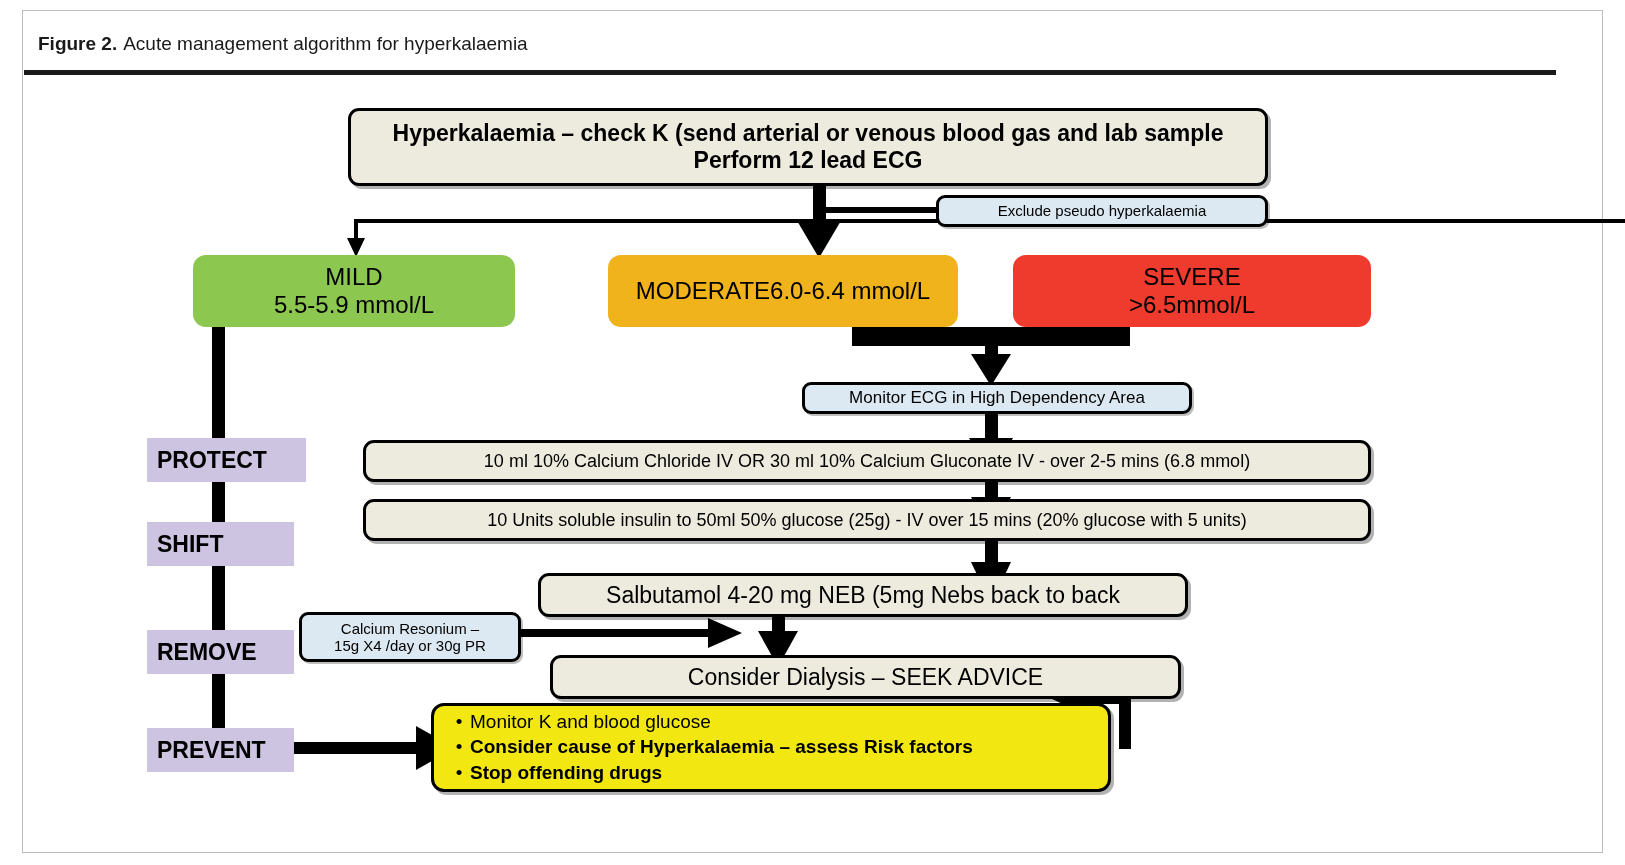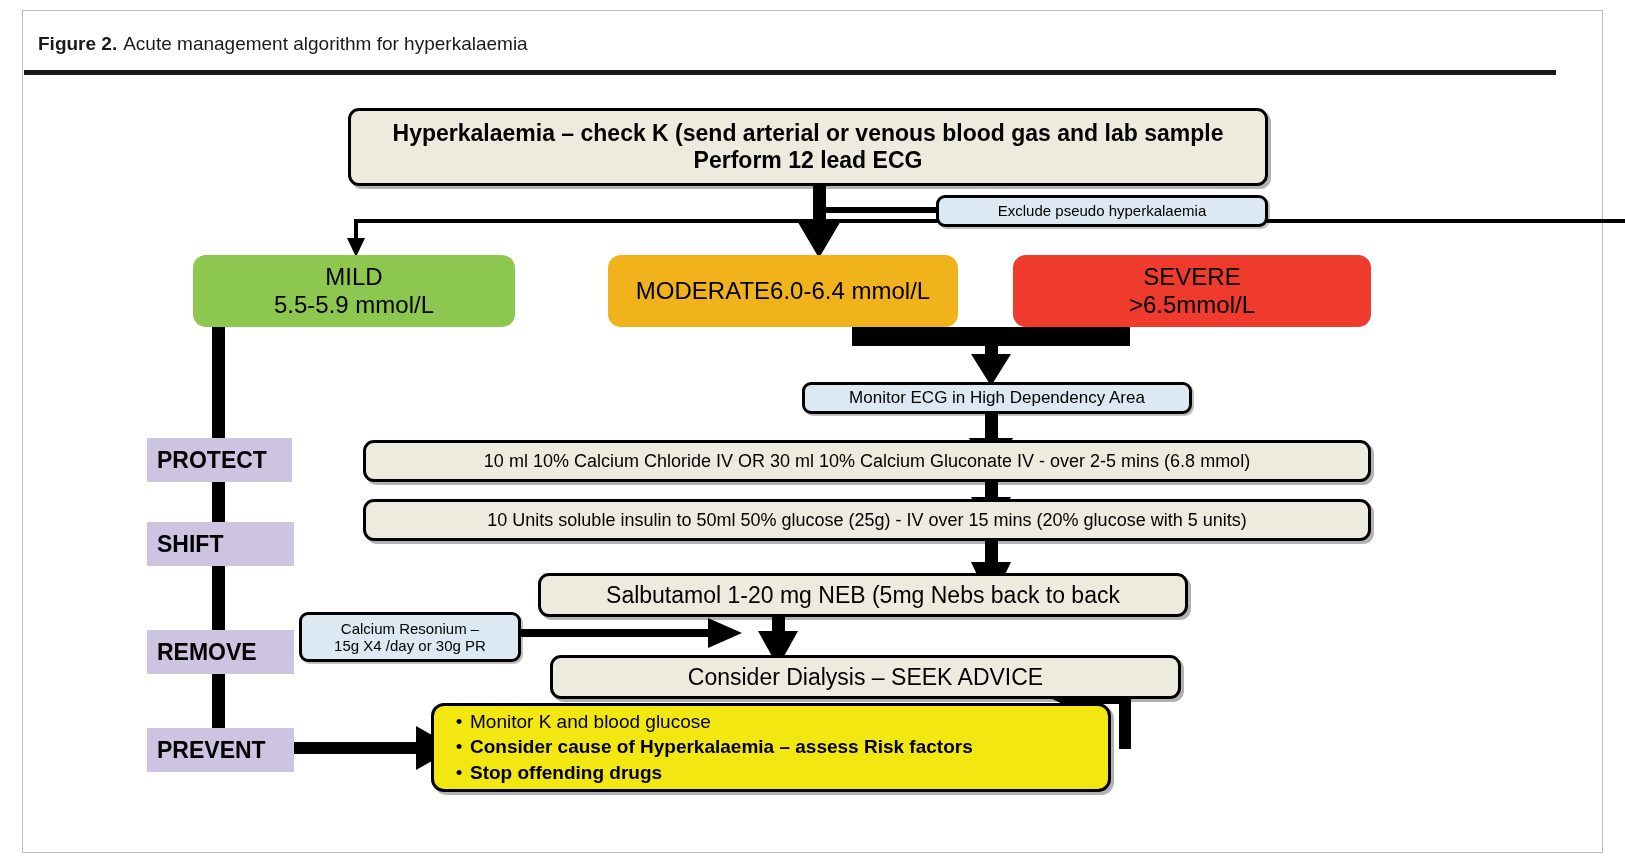--- a/index.html
+++ b/index.html
@@ -241,21 +241,21 @@
 
     <div class="node beige" style="left:363px; top:440px; width:1008px; height:42px; font-size:18px;">
       <span>10 ml 10% Calcium Chloride IV  OR 30 ml 10% Calcium Gluconate IV  - over 2-5 mins (6.8 mmol)</span>
     </div>
 
     <div class="node beige" style="left:363px; top:499px; width:1008px; height:42px; font-size:18px;">
       <span>10 Units soluble insulin to 50ml 50% glucose (25g) - IV over 15 mins (20% glucose with 5 units)</span>
     </div>
 
     <div class="node beige" style="left:538px; top:573px; width:650px; height:44px; font-size:23px;">
-      <span>Salbutamol 1-20 mg NEB (5mg Nebs back to back</span>
+      <span>Salbutamol 4-20 mg NEB (5mg Nebs back to back</span>
     </div>
 
     <div class="node blue" style="left:299px; top:612px; width:222px; height:50px; font-size:15px; flex-direction:column;">
       <div>Calcium Resonium –</div>
       <div>15g X4 /day or 30g PR</div>
     </div>
 
     <div class="node beige" style="left:550px; top:655px; width:631px; height:44px; font-size:23px;">
       <span>Consider Dialysis – SEEK ADVICE</span>
     </div>
@@ -270,21 +270,21 @@
           <span class="dot">•</span>
           <span class="b-bold">Consider cause of Hyperkalaemia – assess Risk factors</span>
         </div>
         <div class="bl">
           <span class="dot">•</span>
           <span class="b-bold">Stop offending drugs</span>
         </div>
       </div>
     </div>
 
-    <div class="stage-label" style="left:147px; top:438px; width:145px; height:44px;">
+    <div class="stage-label" style="left:147px; top:438px; width:159px; height:44px;">
       <span>PROTECT</span>
     </div>
     <div class="stage-label" style="left:147px; top:522px; width:147px; height:44px;">
       <span>SHIFT</span>
     </div>
     <div class="stage-label" style="left:147px; top:728px; width:147px; height:44px;">
       <span>PREVENT</span>
     </div>
     <div class="stage-label" style="left:147px; top:630px; width:147px; height:44px;">
       <span>REMOVE</span>

